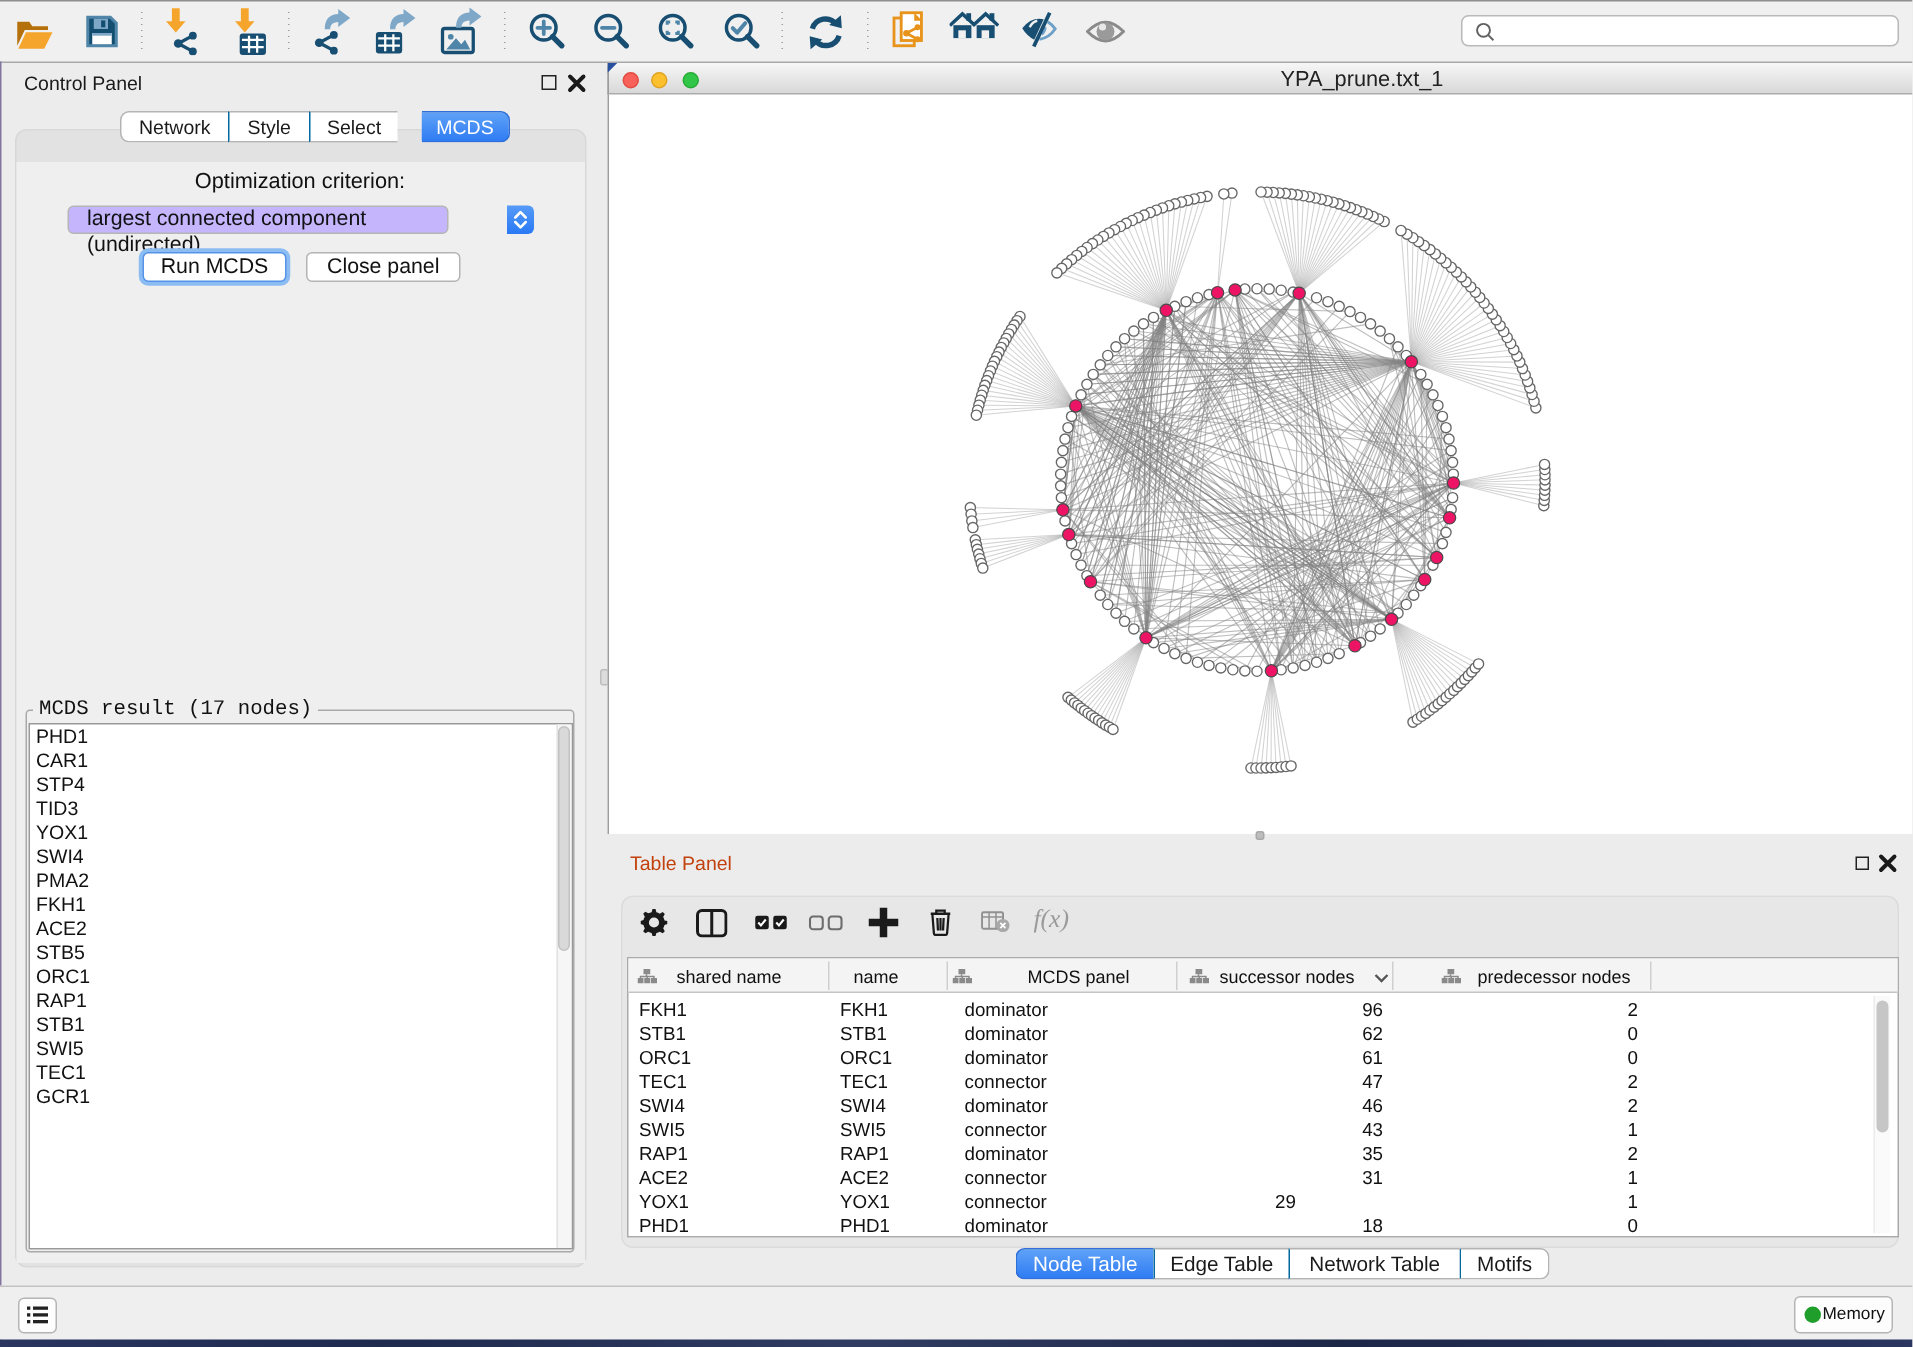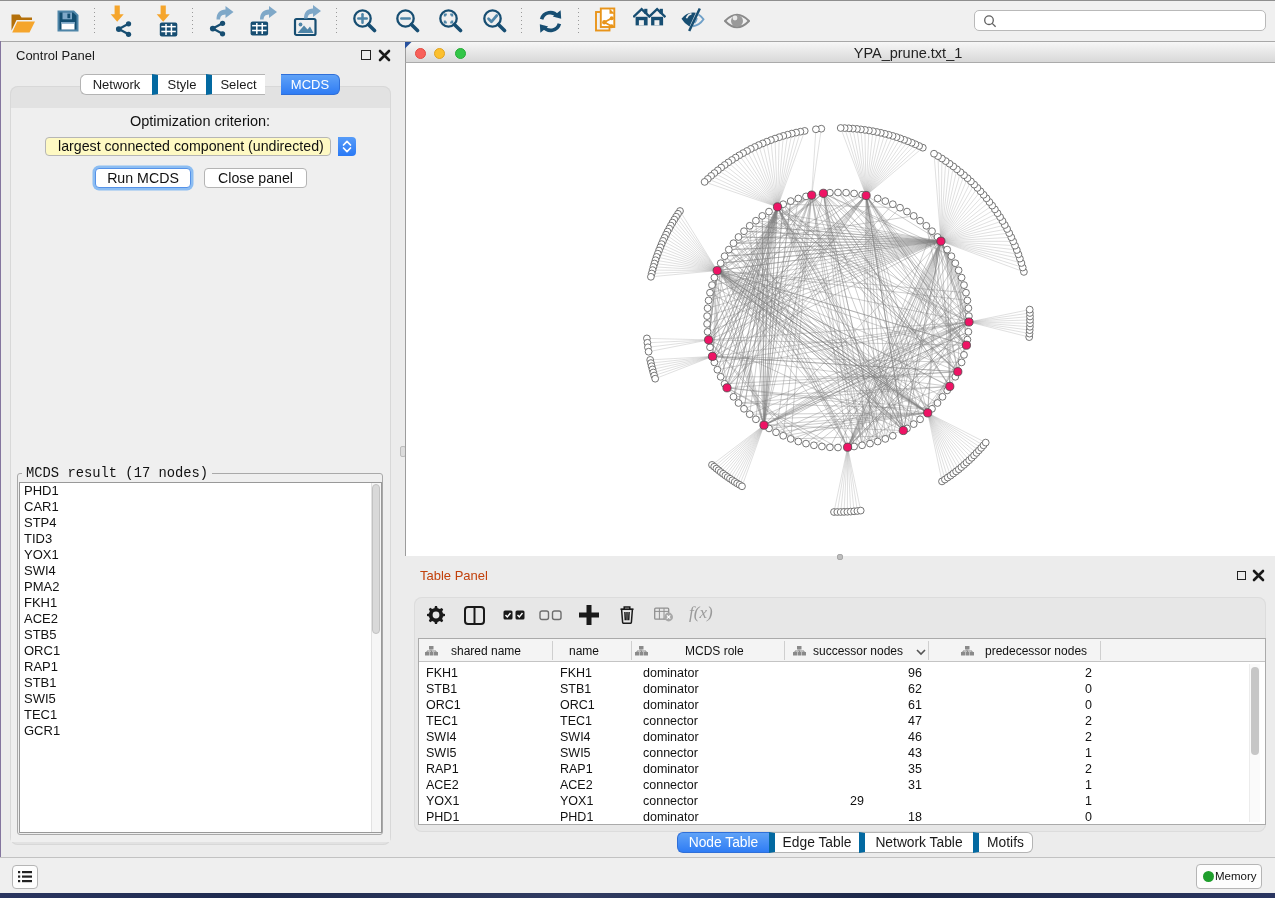--- a/index.html
+++ b/index.html
@@ -16,24 +16,24 @@
 #cp-title { left:16px; top:48px; font-size:13px; color:#1a1a1a; }
 #cp-sq { left:361px; top:50px; width:10px; height:10px; border:1.5px solid #222; }
 #cp-body { left:10px; top:86px; width:381px; height:759px; background:#e2e2e2; border-radius:8px;
   box-shadow:0 0 0 1px #d8d8d8 inset; }
 #cp-inner { left:11px; top:108px; width:379px; height:734px; background:#efefef; }
 .tabbar { position:absolute; display:flex; }
 .tab { height:21px; background:#fff; border-top:1px solid #b4b4b4; border-bottom:1px solid #b4b4b4;
   font-size:13px; color:#1a1a1a; display:flex; align-items:center; justify-content:center; }
 .tab.first { border-left:1px solid #b4b4b4; border-radius:6px 0 0 6px; }
 .tab.last { border-right:1px solid #b4b4b4; border-radius:0 6px 6px 0; }
-.tab.sep { border-left:6px solid #0369a1; }
+.tab.sep { border-left:1px solid #0369a1; }
 .tab.sel { background:linear-gradient(#5fa2f7,#2f7cf4); color:#fff; border-color:#2f6fd8;margin-left:16px; }
 #opt-label { left:0px; top:113px; width:400px; text-align:center; font-size:14.5px; color:#111; }
-#dropdown { left:45px; top:137px; width:286px; height:19px; background:#fef9c3;
+#dropdown { left:45px; top:137px; width:254px; height:19px; background:#c4b5fd;
   border:1px solid #b6b6b6; border-radius:4px; font-size:14.2px; color:#111; line-height:17px; padding-left:12px; }
 #dd-btn { left:338px; top:137px; width:18px; height:19px; border-radius:0 4px 4px 0;
   background:linear-gradient(#569bf8,#2a79f5); }
 .btn { position:absolute; height:20px; background:#fff; border:1px solid #b4b4b4; border-radius:4px;
   font-size:14.2px; color:#111; text-align:center; line-height:18px; }
 #btn-run { left:95px; top:168px; width:96px; box-shadow:0 0 0 2.5px #8cbdf2; border-color:#5592e8; }
 #btn-close { left:204px; top:168px; width:103px; }
 #grp { left:17px; top:473px; width:366px; height:362px; border:1px solid #a9a9a9; border-radius:3px; }
 #grp-label { left:22px; top:466px; font-size:13.8px; color:#111; background:#efefef; padding:0 4px;font-family:Liberation Mono, monospace; }
 #mlist { left:19px; top:482px; width:363px; height:351px; background:#fff; border:1px solid #999; }
@@ -1135,21 +1135,21 @@
 <div class="th" style="left:569px">name</div>
 <svg style="position:absolute;left:635px;top:646px" width="13" height="10" viewBox="0 0 13 10">
     <g fill="#8a8a8a">
       <rect x="4" y="0" width="4.5" height="3.5"></rect>
       <rect x="0" y="6" width="4" height="3.5"></rect>
       <rect x="4.5" y="6" width="4" height="3.5"></rect>
       <rect x="9" y="6" width="4" height="3.5"></rect>
       <path d="M6 3.5 L6 5 M2 6 L2 5 L11 5 L11 6 M6.5 5 L6.5 6" stroke="#8a8a8a" stroke-width="1" fill="none"></path>
     </g>
   </svg>
-<div class="th" style="left:685px">MCDS role</div>
+<div class="th" style="left:685px">MCDS panel</div>
 <svg style="position:absolute;left:793px;top:646px" width="13" height="10" viewBox="0 0 13 10">
     <g fill="#8a8a8a">
       <rect x="4" y="0" width="4.5" height="3.5"></rect>
       <rect x="0" y="6" width="4" height="3.5"></rect>
       <rect x="4.5" y="6" width="4" height="3.5"></rect>
       <rect x="9" y="6" width="4" height="3.5"></rect>
       <path d="M6 3.5 L6 5 M2 6 L2 5 L11 5 L11 6 M6.5 5 L6.5 6" stroke="#8a8a8a" stroke-width="1" fill="none"></path>
     </g>
   </svg>
 <div class="th" style="left:813px">successor nodes</div>

